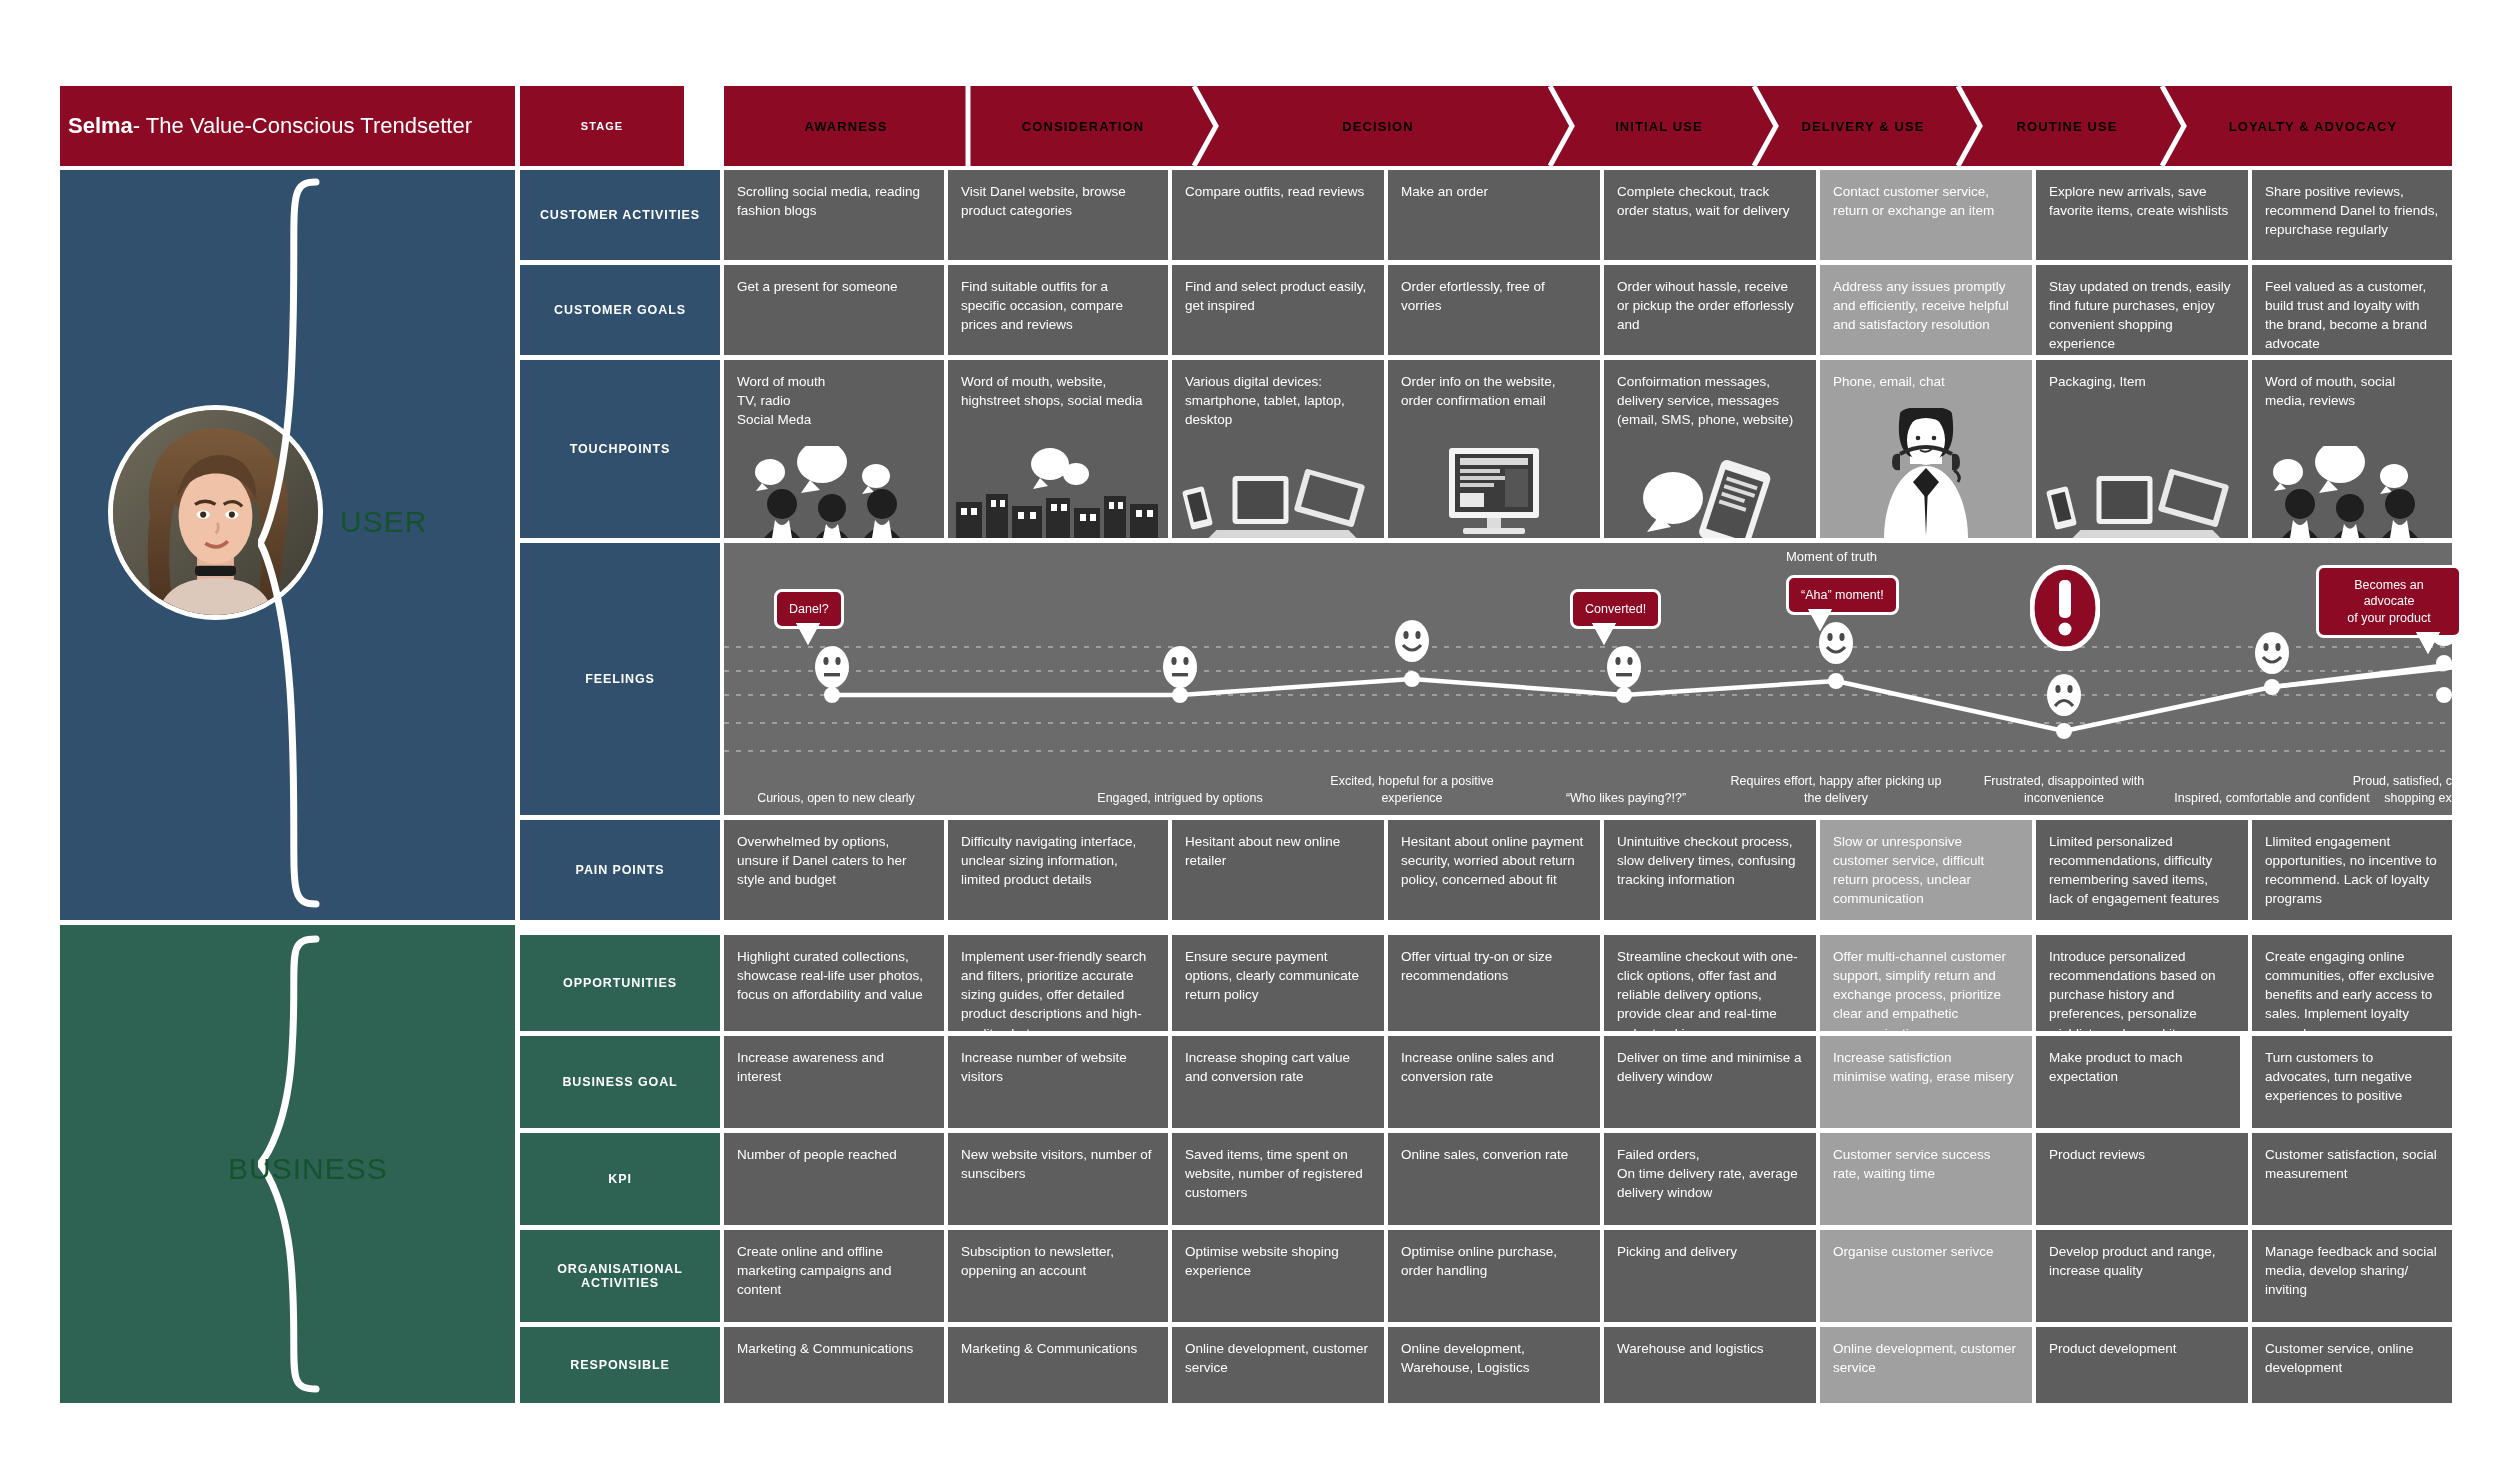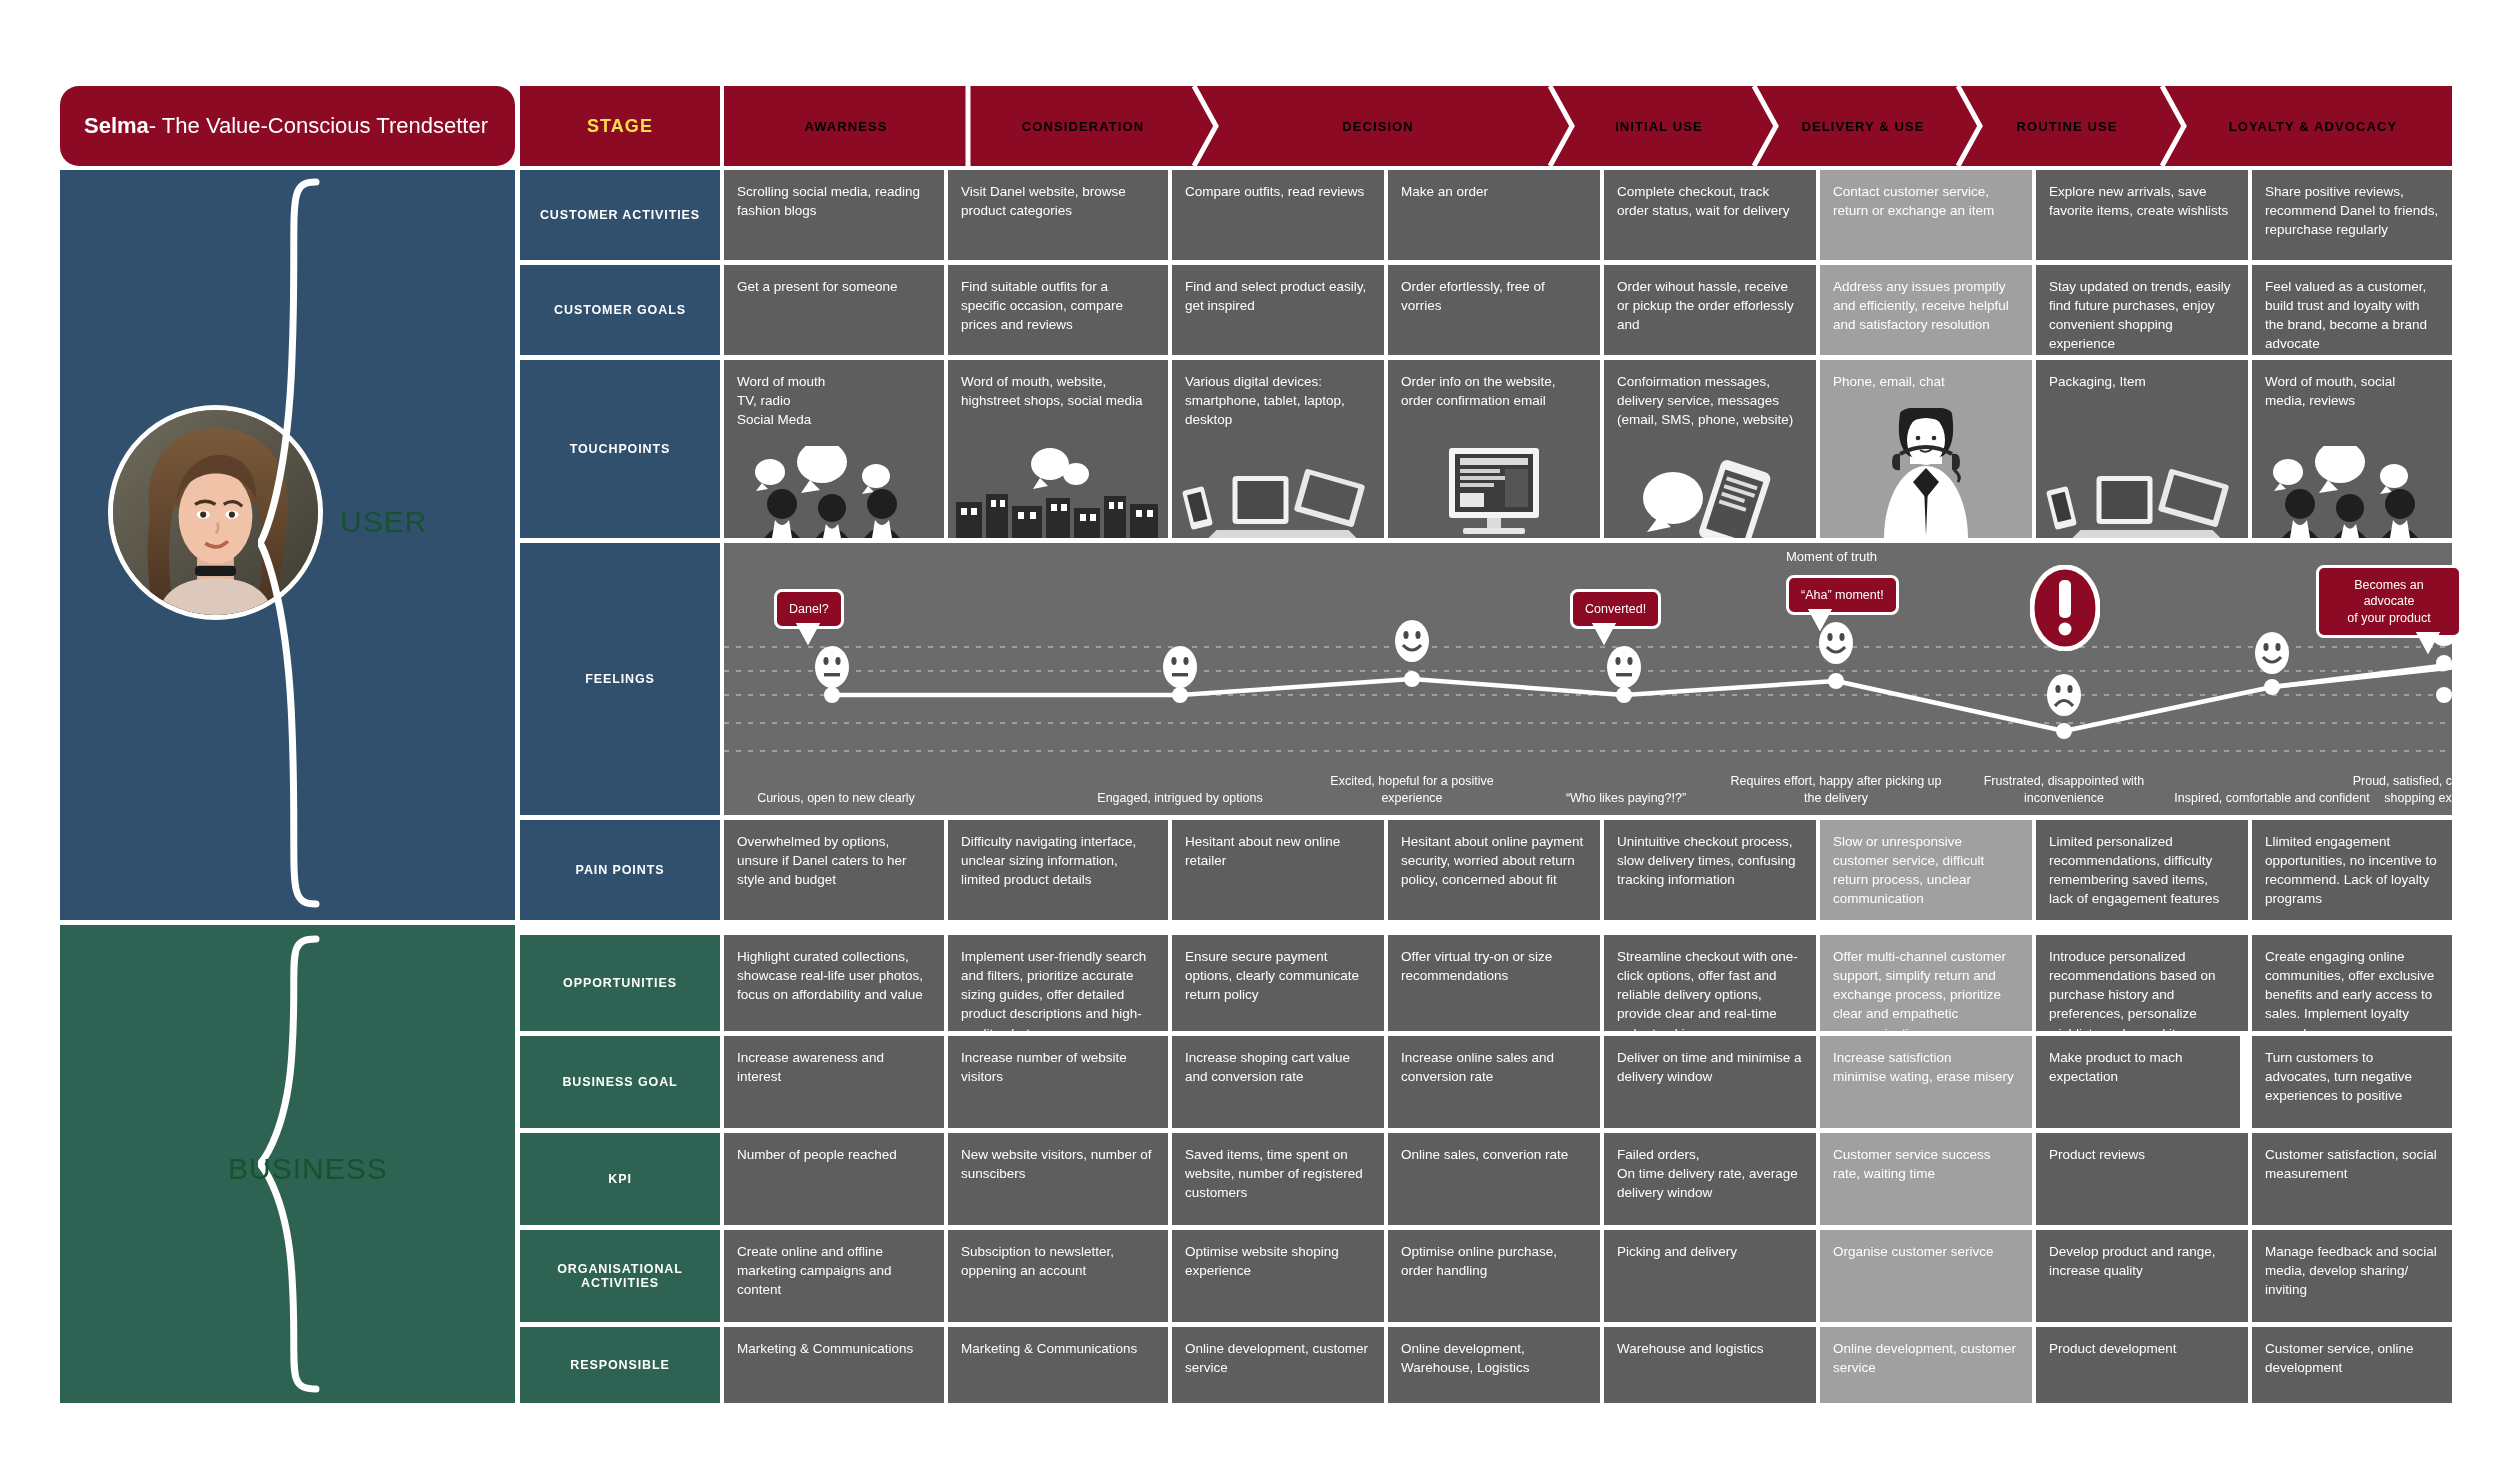--- a/index.html
+++ b/index.html
@@ -35,29 +35,29 @@
   .side-word {
     position:absolute; color:#14532d; font-weight:400; letter-spacing:1px;
   }
   .side-word.user { left:340px; top:505px; font-size:30px; }
   .side-word.business { left:228px; top:1152px; font-size:30px; }
 
   
   .hdr-title {
     position:absolute; left:60px; top:86px; width:455px; height:80px;
     background:#8c0a24; color:#fff; display:flex; align-items:center;
-    padding-left:24px; font-size:22px;border-radius:19px;
+    padding-left:8px; font-size:22px;
   }
   .hdr-title b { font-weight:bold; }
   .hdr-title span.light { font-weight:300; }
 
   .hdr-stage-label {
-    position:absolute; left:520px; top:86px; width:200px; height:80px;
-    background:#8c0a24; color:#fde047; display:flex; align-items:center;
-    justify-content:center; font-size:18px; letter-spacing:1.1px; font-weight:bold;
+    position:absolute; left:520px; top:86px; width:164px; height:80px;
+    background:#8c0a24; color:#ffffff; display:flex; align-items:center;
+    justify-content:center; font-size:11px; letter-spacing:1.1px; font-weight:bold;
   }
 
   .stage-band {
     position:absolute; left:724px; top:86px; width:1728px; height:80px;
   }
   .stage-band svg { position:absolute; inset:0; }
   .stage-cap {
     position:absolute; top:0; height:80px; display:flex; align-items:center;
     justify-content:center; color:#000000; font-size:13px; letter-spacing:1.1px;
     font-weight:bold; text-align:center; z-index:3; pointer-events:none;

